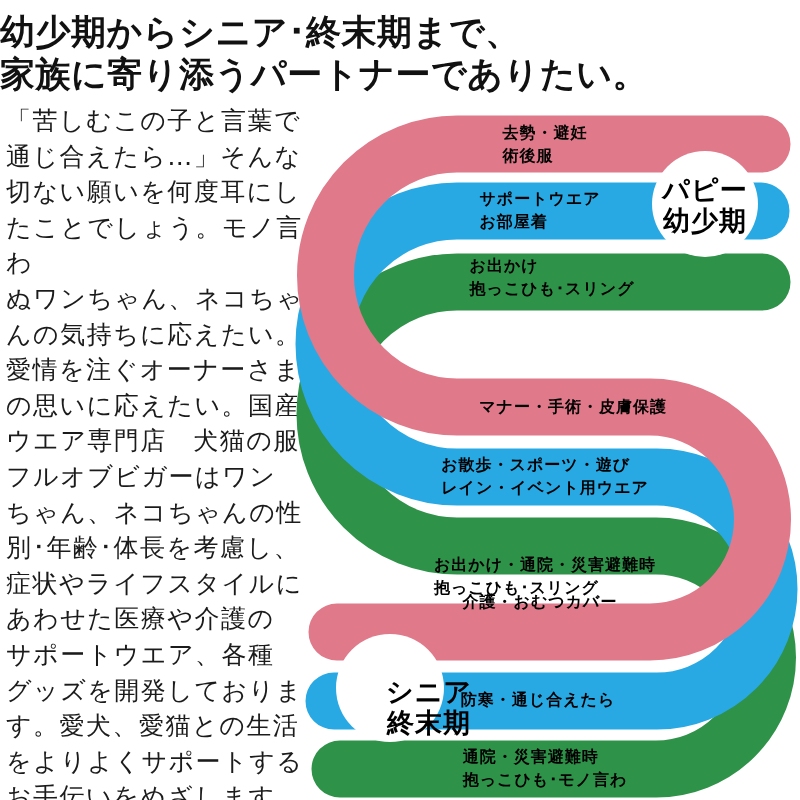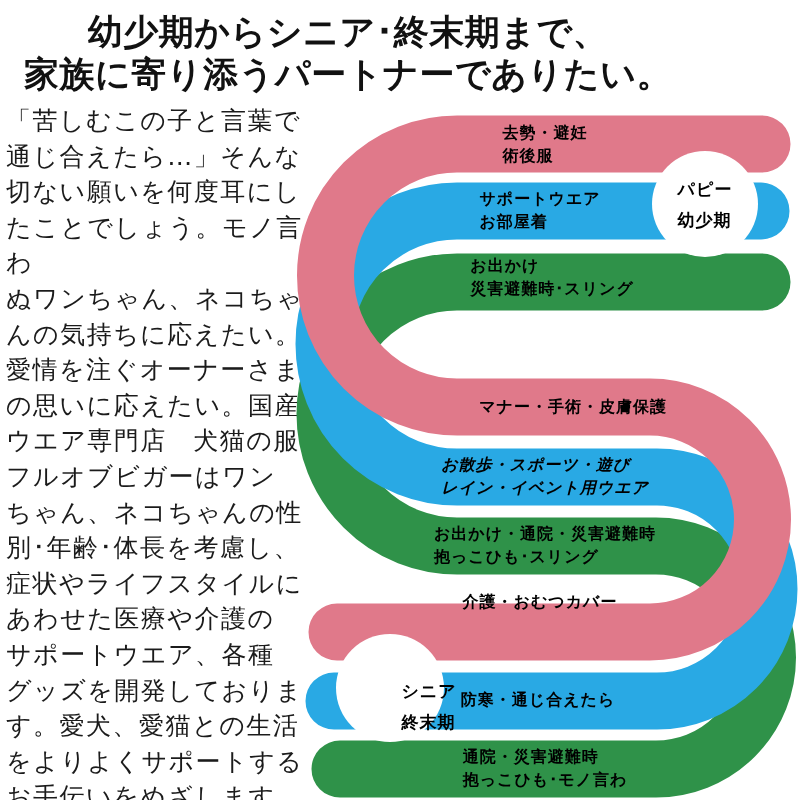--- a/index.html
+++ b/index.html
@@ -7,21 +7,20 @@
     width: 800px; height: 800px;
     background: #ffffff;
     position: relative;
     overflow: hidden;
     font-family: "DejaVu Sans", sans-serif;
   }
   .headline {
     position: absolute;
     top: 11px; left: 0;
     width: 696px;
-    text-align: center;
     font-size: 35px;
     font-weight: bold;
     line-height: 42px;
     letter-spacing: 0.5px;
     color: #111111;
     white-space: pre-line;
   }
   .intro {
     position: absolute;
     top: 103px; left: 6px;
@@ -46,24 +45,24 @@
     line-height: 23px;
     letter-spacing: 1px;
     text-align: left;
     white-space: pre-line;
   }
   .stage-label {
     position: absolute;
     transform: translate(-50%, -50%);
     color: #000000;
     font-weight: bold;
-    font-size: 17px;
+    font-size: 27px;
     line-height: 31px;
     letter-spacing: 1px;
-    text-align: left;
+    text-align: center;
     white-space: pre-line;
   }
 </style>
 </head>
 <body>
 
 <div class="headline">幼少期からシニア･終末期まで、
 家族に寄り添うパートナーでありたい。</div>
 
 <div class="intro">「苦しむこの子と言葉で
@@ -96,25 +95,25 @@
 
   <circle cx="705" cy="204" r="53" fill="#ffffff"></circle>
   <circle cx="390" cy="688" r="54" fill="#ffffff"></circle>
 </svg>
 
 <div class="band-label" style="left:545px; top:144px;">去勢・避妊
 術後服</div>
 <div class="band-label" style="left:540px; top:210px;">サポートウエア
 お部屋着</div>
 <div class="band-label" style="left:552px; top:277px;">お出かけ
-災害避難時･スリング</div>
+抱っこひも･スリング</div>
 <div class="band-label" style="left:543px; top:406px;margin-left:30px;">マナー・手術・皮膚保護</div>
-<div class="band-label" style="left:545px; top:476px;font-style:italic;">お散歩・スポーツ・遊び
+<div class="band-label" style="left:545px; top:476px;">お散歩・スポーツ・遊び
 レイン・イベント用ウエア</div>
-<div class="band-label" style="left:545px; top:545px;">お出かけ・通院・災害避難時
+<div class="band-label" style="left:545px; top:576px;">お出かけ・通院・災害避難時
 抱っこひも･スリング</div>
 <div class="band-label" style="left:540px; top:601px;">介護・おむつカバー</div>
 <div class="band-label" style="left:538px; top:699px;">防寒・通じ合えたら</div>
 <div class="band-label" style="left:545px; top:768px;">通院・災害避難時
 抱っこひも･モノ言わ</div>
 
 <div class="stage-label" style="left:705px; top:205px;">パピー
 幼少期</div>
 <div class="stage-label" style="left:390px; top:707px;margin-left:39px;">シニア
 終末期</div>

